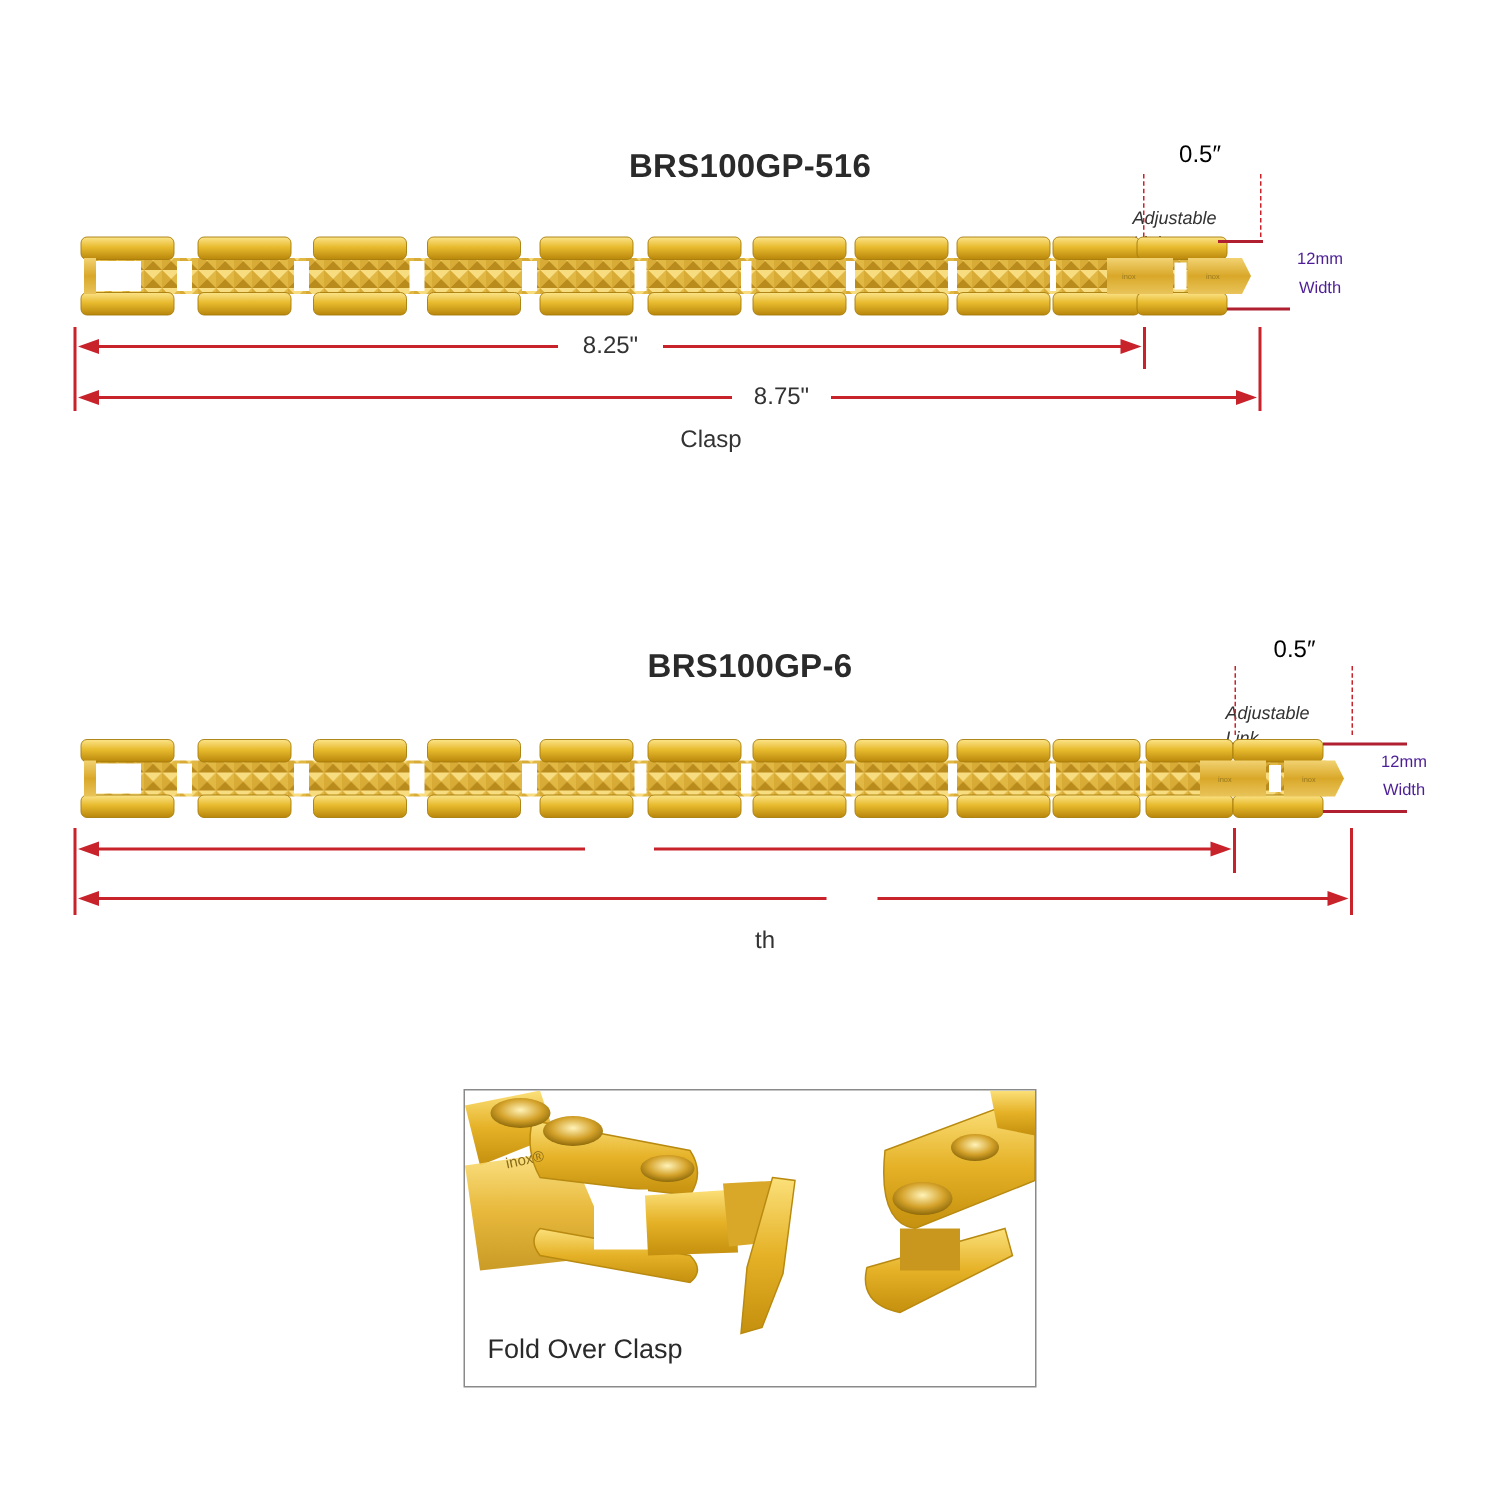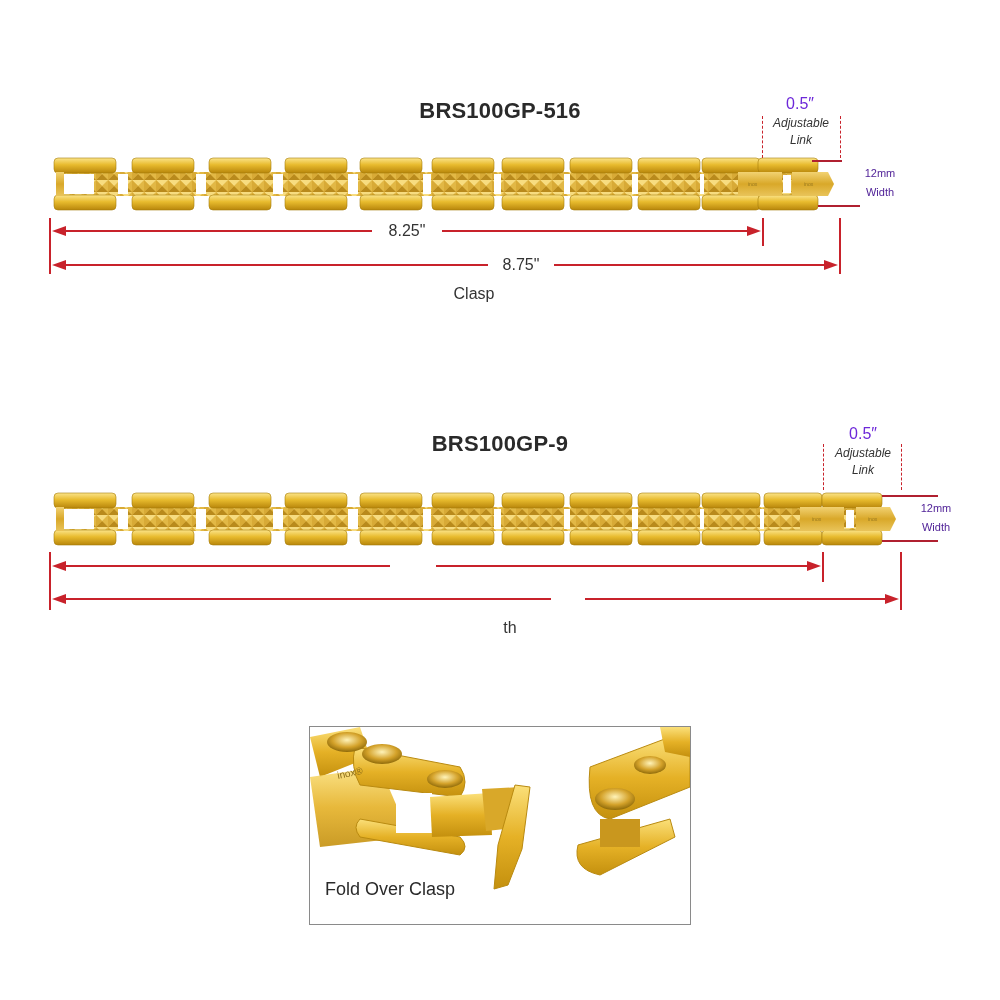--- a/index.html
+++ b/index.html
@@ -1,30 +1,30 @@
 <!DOCTYPE html>
 <html><head>
 <meta charset="utf-8">
 <style>
   html,body{margin:0;padding:0;background:#ffffff;}
   body{width:1000px;height:1000px;position:relative;overflow:hidden;font-family:"Liberation Sans","DejaVu Sans",sans-serif;color:#222;}
   .abs{position:absolute;}
   .title{font-weight:bold;font-size:22px;color:#2a2a2a;text-align:center;letter-spacing:0.2px;}
   .label{font-size:16px;color:#333;text-align:center;}
-  .adj-val{font-size:16px;color:#6d28d9;text-align:center;}
-  .adj-txt{font-size:12px;font-style:italic;color:#333;text-align:center;line-height:17px;}
+  .adj-val{font-size:16px;color:#000000;text-align:center;}
+  .adj-txt{font-size:12px;font-style:italic;color:#333;text-align:left;line-height:17px;margin-top:22px;}
   .width-txt{font-size:11px;color:#4c1d95;text-align:center;line-height:19px;}
   .hline{position:absolute;height:2px;background:#c8222b;}
   .vline{position:absolute;width:2px;background:#c8222b;}
   .dline{position:absolute;width:0;border-left:1.5px dashed #c8222b;}
   .wline{position:absolute;height:2px;background:#b02030;}
   .arrow-l{position:absolute;width:0;height:0;border-top:5px solid transparent;border-bottom:5px solid transparent;border-right:14px solid #c8222b;}
   .arrow-r{position:absolute;width:0;height:0;border-top:5px solid transparent;border-bottom:5px solid transparent;border-left:14px solid #c8222b;}
   .clasp-box{position:absolute;left:309px;top:726px;width:380px;height:197px;border:1.5px solid #8a8a8a;background:#fff;overflow:hidden;}
-  .clasp-caption{position:absolute;left:15px;bottom:24px;font-size:18px;color:#2a2a2a;}
+  .clasp-caption{position:absolute;left:15px;bottom:14px;font-size:18px;color:#2a2a2a;}
 </style>
 </head>
 <body>
 
 <div>
   <div class="abs title" style="left:380px;top:98px;width:240px;">BRS100GP-516</div>
 
   <div class="abs adj-val" style="left:760px;top:95px;width:80px;">0.5″</div>
   <div class="abs adj-txt" style="left:755px;top:115px;width:92px;">
     <div>Adjustable</div>
@@ -119,21 +119,21 @@
     <div class="arrow-l" style="left:52px;top:260px;"></div>
     <div class="hline" style="left:60px;top:264px;width:428px;"></div>
     <div class="abs label" style="left:488px;top:256px;width:66px;">8.75"</div>
     <div class="hline" style="left:554px;top:264px;width:278px;"></div>
     <div class="arrow-r" style="left:824px;top:260px;"></div>
   </div>
   <div class="abs label" style="left:424px;top:285px;width:100px;">Clasp</div>
 </div>
 
 <div>
-  <div class="abs title" style="left:380px;top:431px;width:240px;">BRS100GP-9</div>
+  <div class="abs title" style="left:380px;top:431px;width:240px;">BRS100GP-6</div>
 
   <div class="abs adj-val" style="left:823px;top:425px;width:80px;">0.5″</div>
   <div class="abs adj-txt" style="left:817px;top:445px;width:92px;">
     <div>Adjustable</div>
     <div>Link</div>
   </div>
   <div class="dline" style="left:823px;top:444px;height:46px;"></div>
   <div class="dline" style="left:901px;top:444px;height:46px;"></div>
 
   <svg class="abs" style="left:48px;top:491px;" width="850" height="56">

